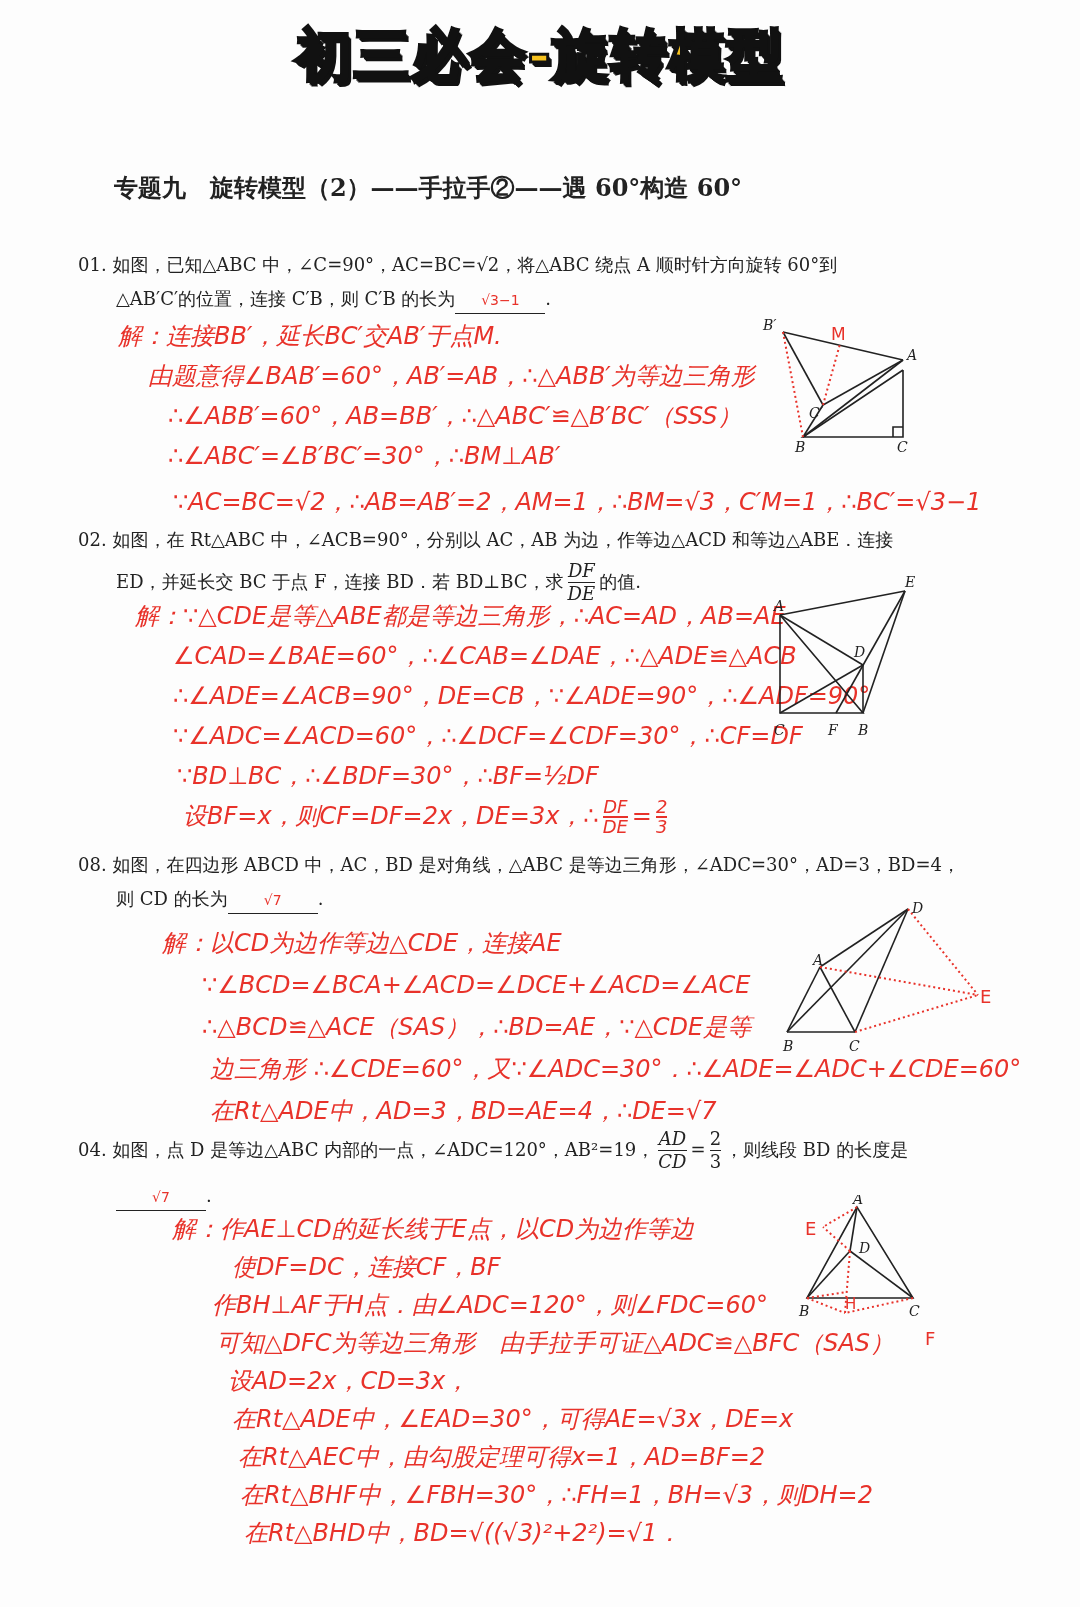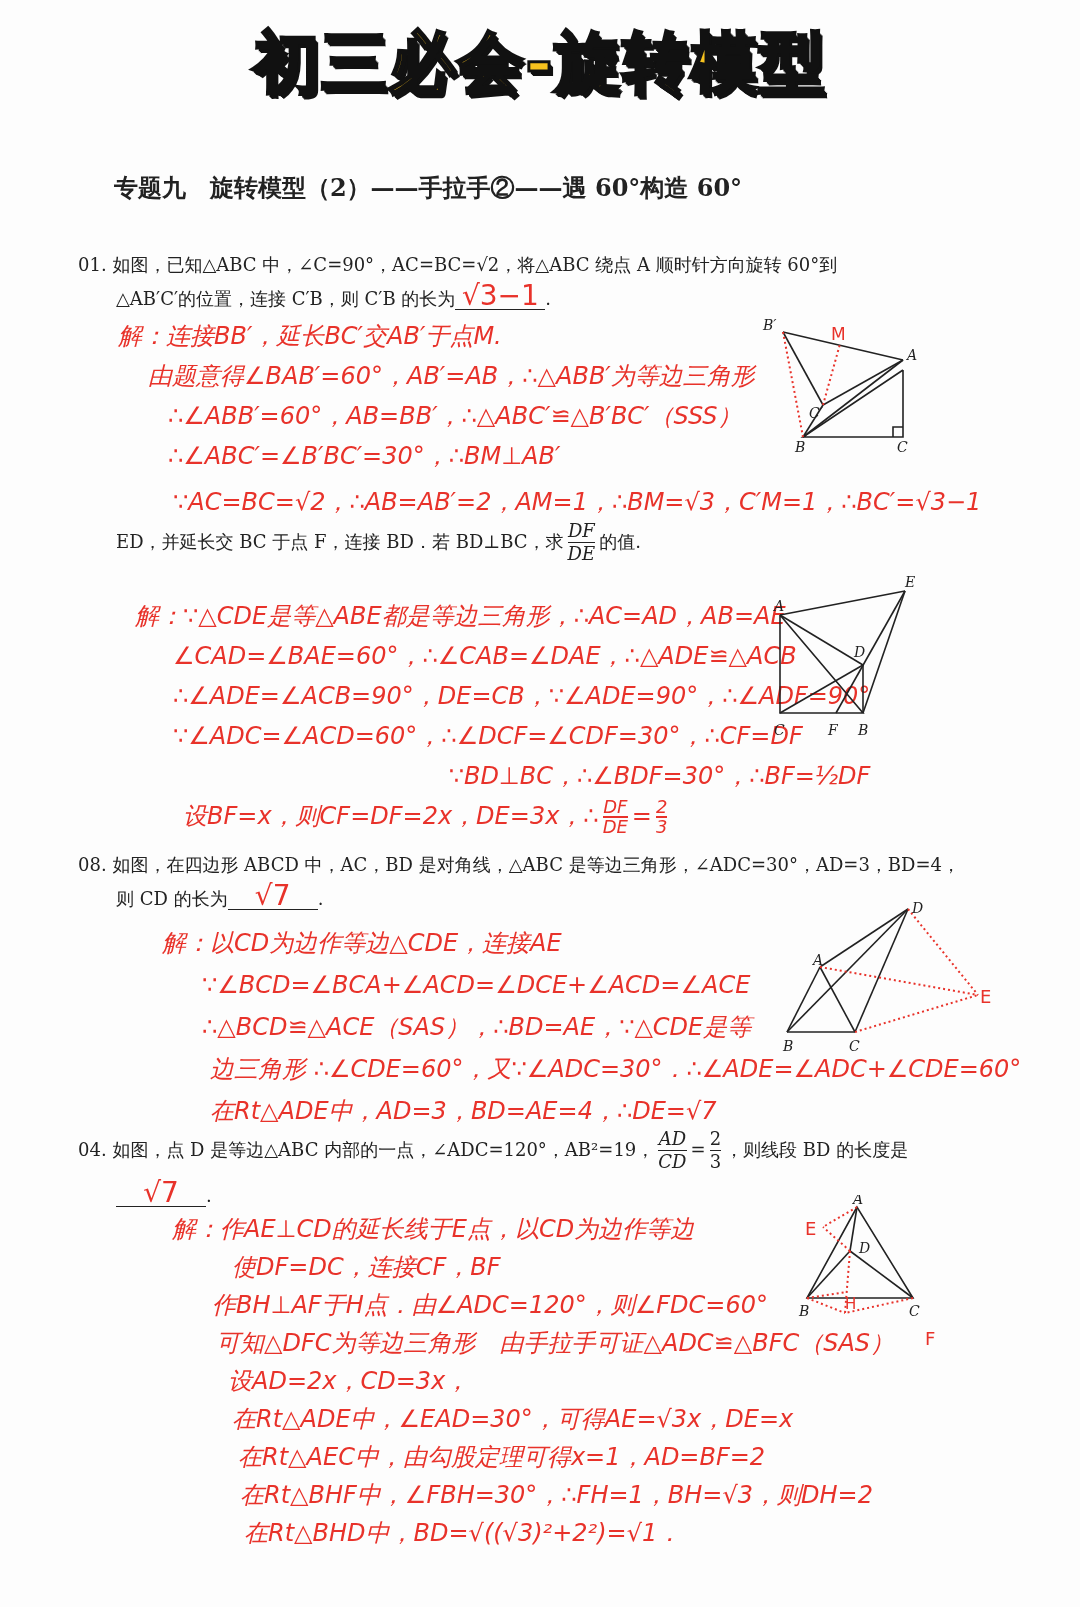--- a/index.html
+++ b/index.html
@@ -1,26 +1,26 @@
 <!DOCTYPE html>
 <html><head>
 <meta charset="utf-8">
 <style>
   html, body { margin:0; padding:0; }
   body { width:1080px; height:1607px; background:#fdfdfd; position:relative; overflow:hidden;
          font-family:"DejaVu Serif","Liberation Serif",serif; color:#1a1a1a; }
   .abs { position:absolute; }
   .banner { left:0; top:18px; width:1080px; text-align:center; font-family:"DejaVu Sans",sans-serif;
-            font-weight:bold; font-size:66px; color:#f7c21e; letter-spacing:2px;
+            font-weight:bold; font-size:56px; color:#f7c21e; letter-spacing:2px;
             -webkit-text-stroke:3px #111;
             text-shadow: 4px 5px 0 #111, 3px 4px 0 #111, 2px 3px 0 #111; }
   .subtitle { left:0; top:172px; width:856px; text-align:center; font-size:24px; font-weight:bold; color:#222; }
   .q { font-size:18px; line-height:34px; color:#222; }
   .hw { color:#e8322a; font-family:"DejaVu Sans",sans-serif; font-size:24px; line-height:40px; font-style:italic; white-space:nowrap; }
-  .blank { display:inline-block; border-bottom:1.5px solid #222; min-width:100px; text-align:center; color:#e8322a; font-family:"DejaVu Sans",sans-serif; font-size:28px; line-height:26px; }
+  .blank { display:inline-block; border-bottom:1.5px solid #222; min-width:100px; text-align:center; color:#e8322a; font-family:"DejaVu Sans",sans-serif; font-size:14px; line-height:26px; }
   .frac { display:inline-block; vertical-align:middle; text-align:center; font-style:italic; margin:0 4px; }
   .frac span { display:block; line-height:22px; }
   .frac .num { border-bottom:1px solid #222; }
   .hwfrac { display:inline-block; vertical-align:middle; text-align:center; font-size:18px; margin:0 4px; }
   .hwfrac span { display:block; line-height:18px; }
   .hwfrac .num { border-bottom:2px solid #e8322a; }
   svg text { font-family:"DejaVu Serif",serif; font-style:italic; font-size:14px; }
 </style>
 </head>
 <body>
@@ -58,29 +58,30 @@
   </g>
   <text x="8" y="20" fill="#222">B′</text>
   <text x="76" y="30" fill="#e8322a" style="font-style:normal;font-size:17px;font-family:'DejaVu Sans',sans-serif;">M</text>
   <text x="152" y="50" fill="#222">A</text>
   <text x="54" y="108" fill="#222">C′</text>
   <text x="40" y="142" fill="#222">B</text>
   <text x="142" y="142" fill="#222">C</text>
 </svg>
 
 <div class="abs q" style="left:78px; top:520px; width:920px; line-height:40px;">
+  <div><span>02.</span> <span>如图，在 Rt△ABC 中，∠ACB=90°，分别以 AC，AB 为边，作等边△ACD 和等边△ABE．连接</span></div>
   <div style="padding-left:38px;"><span>ED，并延长交 BC 于点 F，连接 BD．若 BD⊥BC，求</span><span class="frac"><span class="num">DF</span><span>DE</span></span><span>的值.</span></div>
 </div>
 
 <div class="abs hw" style="left:135px; top:596px; line-height:40px;">
   <div>解：∵△CDE是等△ABE都是等边三角形，∴AC=AD，AB=AE</div>
   <div style="padding-left:38px;">∠CAD=∠BAE=60°，∴∠CAB=∠DAE，∴△ADE≌△ACB</div>
   <div style="padding-left:38px;">∴∠ADE=∠ACB=90°，DE=CB，∵∠ADE=90°，∴∠ADF=90°</div>
   <div style="padding-left:38px;font-style:italic;">∵∠ADC=∠ACD=60°，∴∠DCF=∠CDF=30°，∴CF=DF</div>
-  <div style="padding-left:42px;text-align:right;">∵BD⊥BC，∴∠BDF=30°，∴BF=½DF</div>
+  <div style="padding-left:42px;">∵BD⊥BC，∴∠BDF=30°，∴BF=½DF</div>
   <div style="padding-left:48px;"><span>设BF=x，则CF=DF=2x，DE=3x，∴</span><span class="hwfrac"><span class="num">DF</span><span>DE</span></span>=<span class="hwfrac"><span class="num">2</span><span>3</span></span></div>
 </div>
 
 <svg class="abs" style="left:770px; top:575px;" width="160" height="170">
   <g stroke="#222" stroke-width="1.6" fill="none">
     <polyline points="10,40 10,138 93,138 10,40"></polyline>
     <line x1="10" y1="40" x2="135" y2="16"></line>
     <line x1="135" y1="16" x2="93" y2="138"></line>
     <line x1="10" y1="40" x2="93" y2="90"></line>
     <line x1="10" y1="138" x2="93" y2="90"></line>

